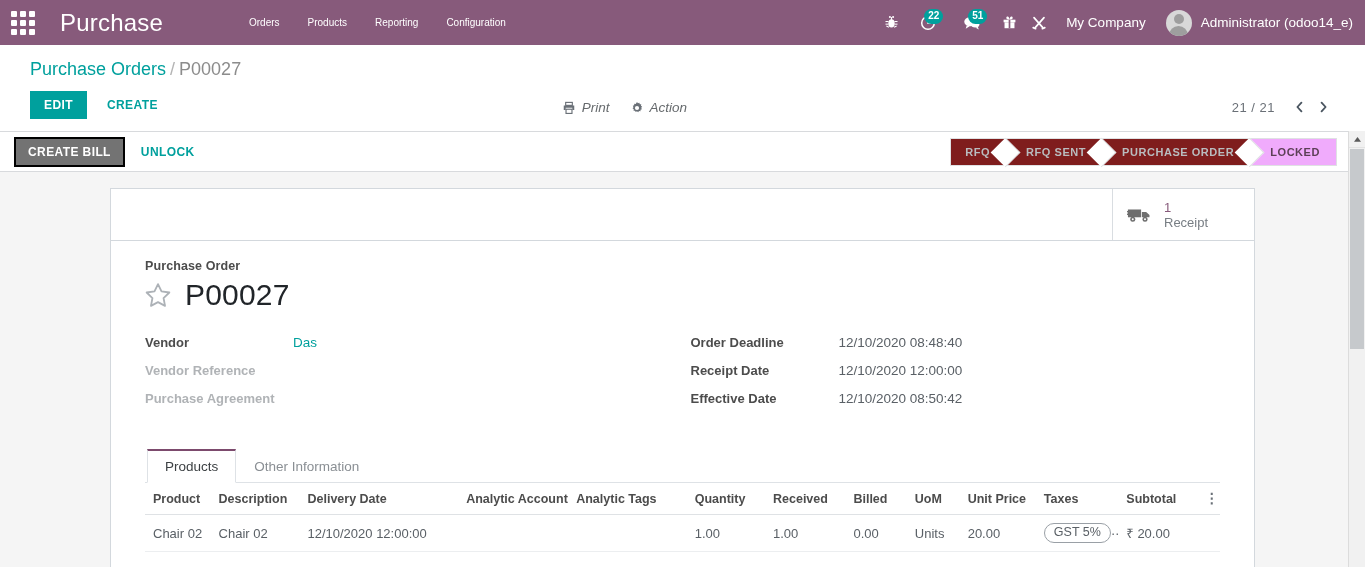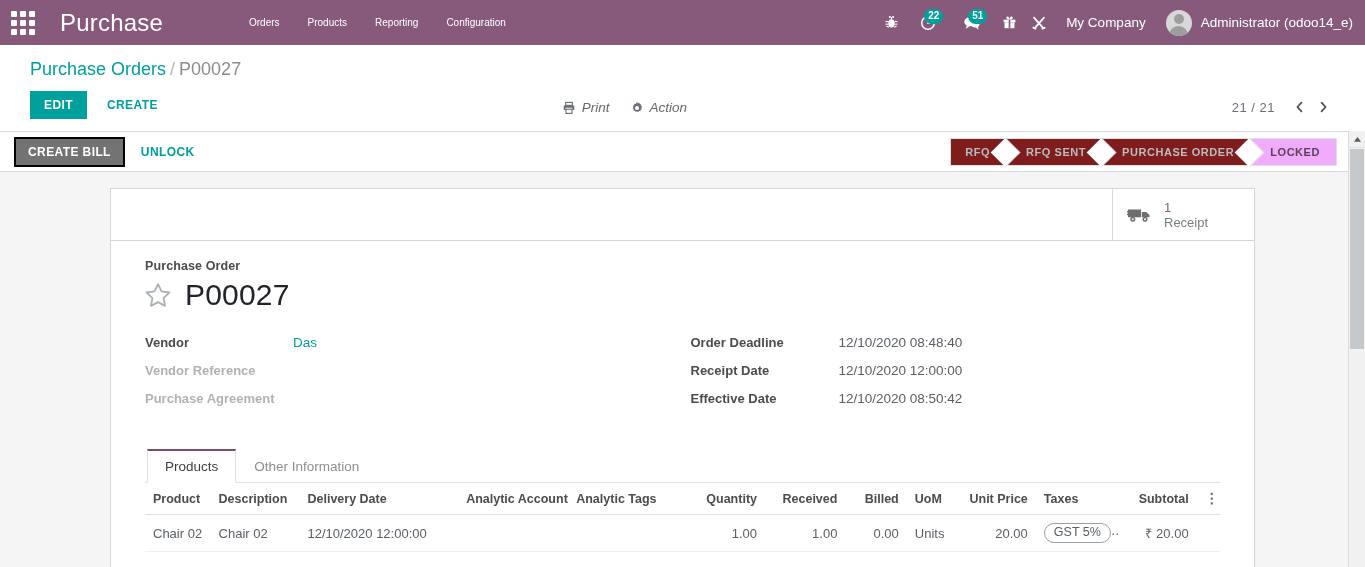--- a/index.html
+++ b/index.html
@@ -431,21 +431,21 @@
   }
   table.lines th {
     font-size: 12.5px;
     font-weight: bold;
     color: #4c4c4c;
     padding: 9px 8px 8px 8px;
     border-bottom: 1px solid #dfe2e5;
     text-align: left;
     white-space: nowrap;
   }
-  table.lines th.num, table.lines td.num { text-align: right; }
+  table.lines th.num, table.lines td.num { }
   table.lines td {
     font-size: 13px;
     color: #5a6066;
     padding: 8px;
     border-bottom: 1px solid #eceef0;
     white-space: nowrap;
     overflow: hidden;
     text-overflow: ellipsis;
   }
   .tax-pill {

